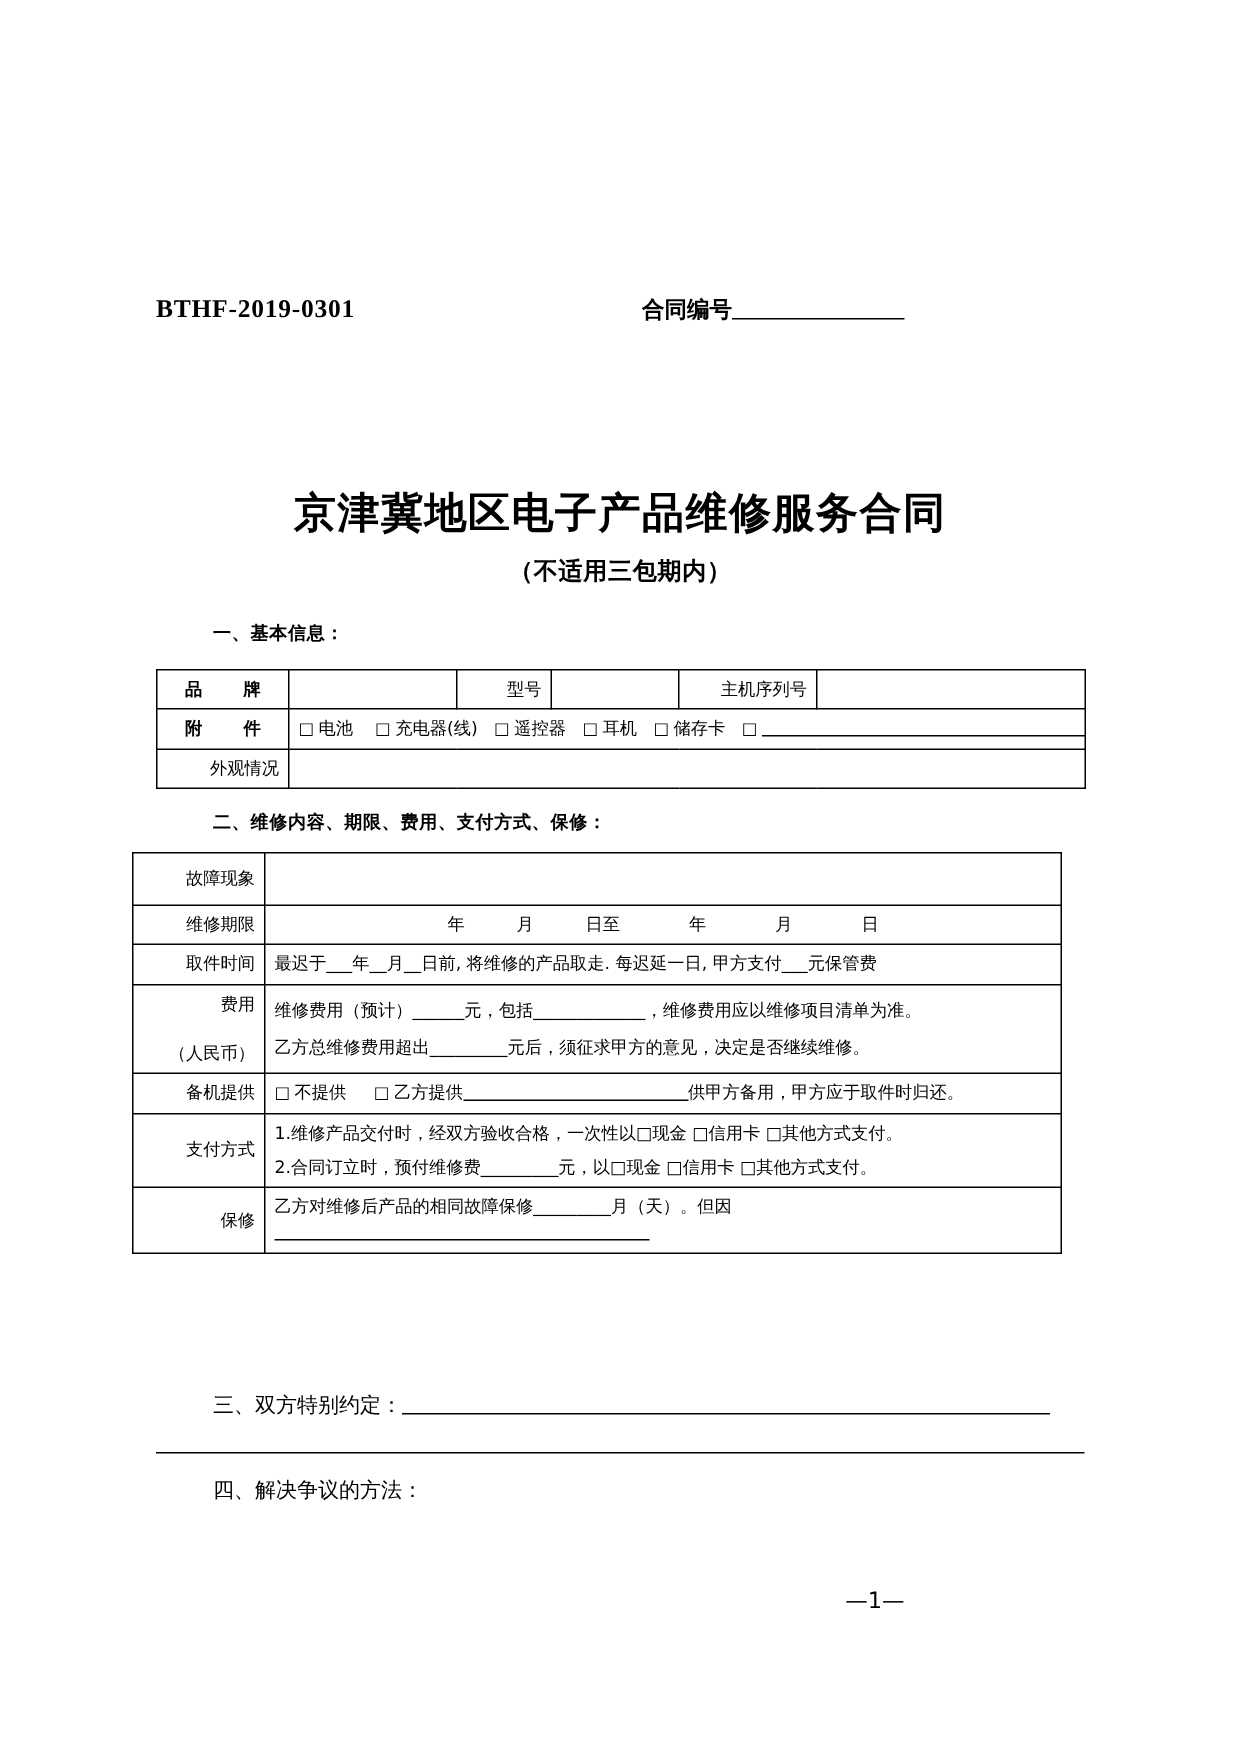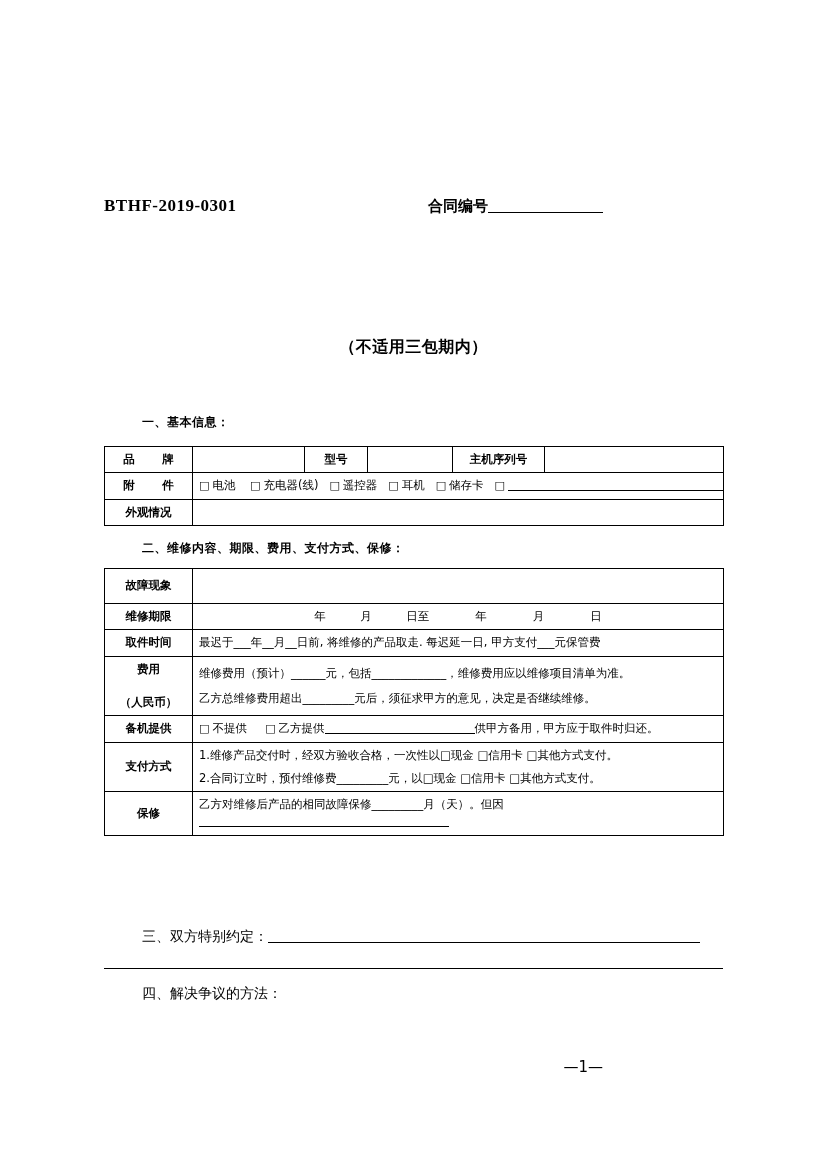--- a/index.html
+++ b/index.html
@@ -94,25 +94,25 @@
     line-height: 1.5;
   }
   .t1 {
     position: absolute;
     top: 446px;
     left: 104px;
   }
   .t2 {
     position: absolute;
     top: 568px;
-    left: 104px;
+    left: 88px;
   }
   .lbl {
-    text-align: center;
-    font-weight: bold;
+    text-align: right;
+    font-weight: normal;
     font-size: 12px;
   }
   .lbl-sp {
     text-align: center;
     font-size: 12px;
     letter-spacing: 8px;
     text-indent: 8px;
     font-weight: bold;
   }
   .cell-text {
@@ -173,20 +173,21 @@
 <div class="page">
 
   <div class="header-row">
     <div class="doc-code">BTHF-2019-0301</div>
     <div class="contract-no">
       <span>合同编号</span><span class="blank"></span>
     </div>
   </div>
 
   <div class="title-block">
+    <div class="main-title">京津冀地区电子产品维修服务合同</div>
     <div class="sub-title">（不适用三包期内）</div>
   </div>
 
   <div class="section-heading s1">一、基本信息：</div>
 
   <table class="grid t1">
     <colgroup>
       <col style="width:88px">
       <col style="width:112px">
       <col style="width:63px">

